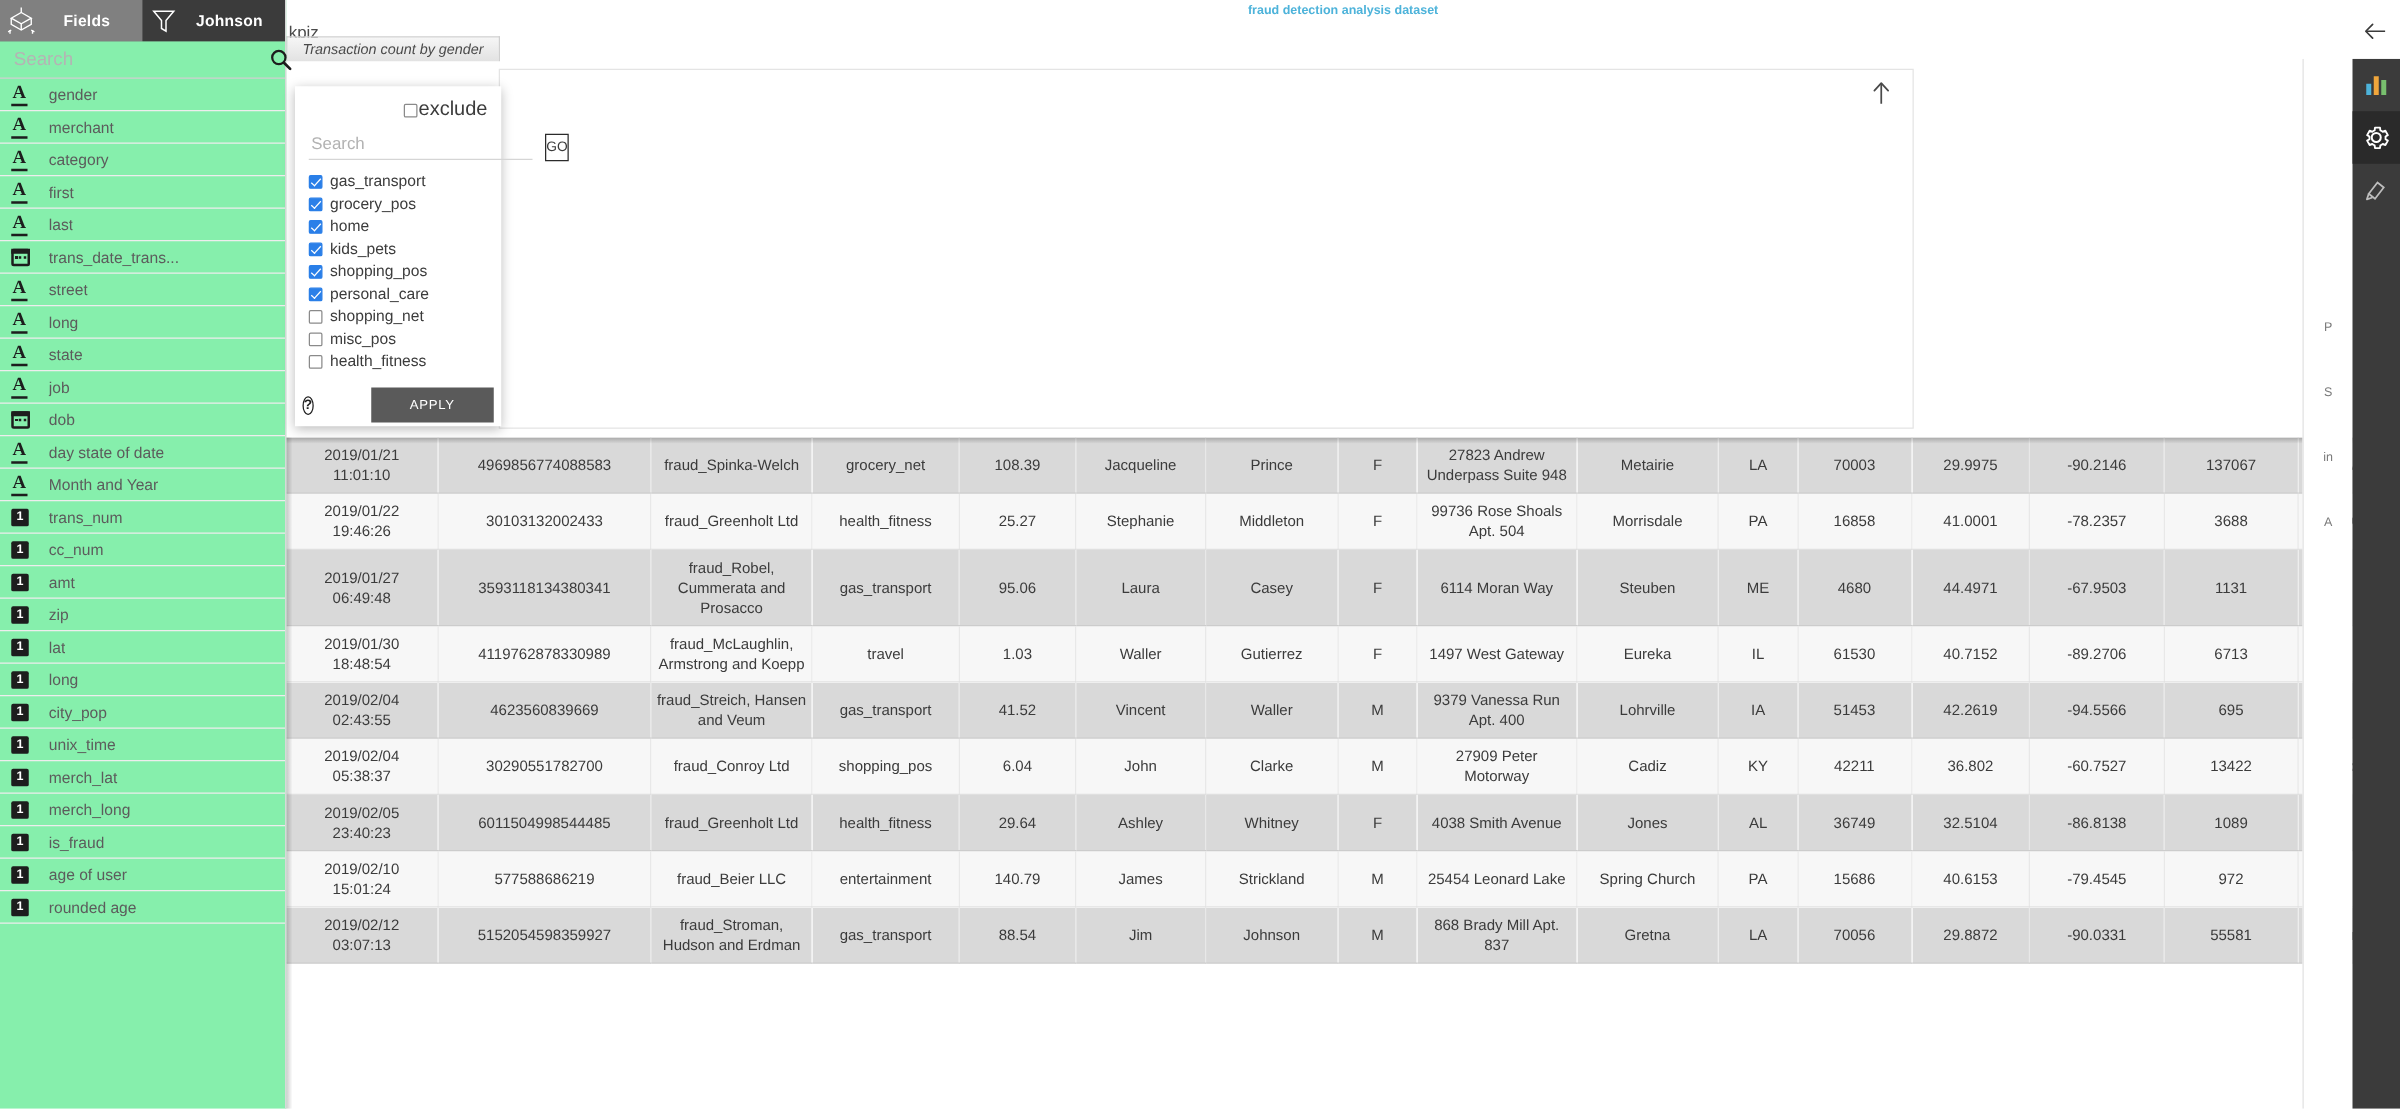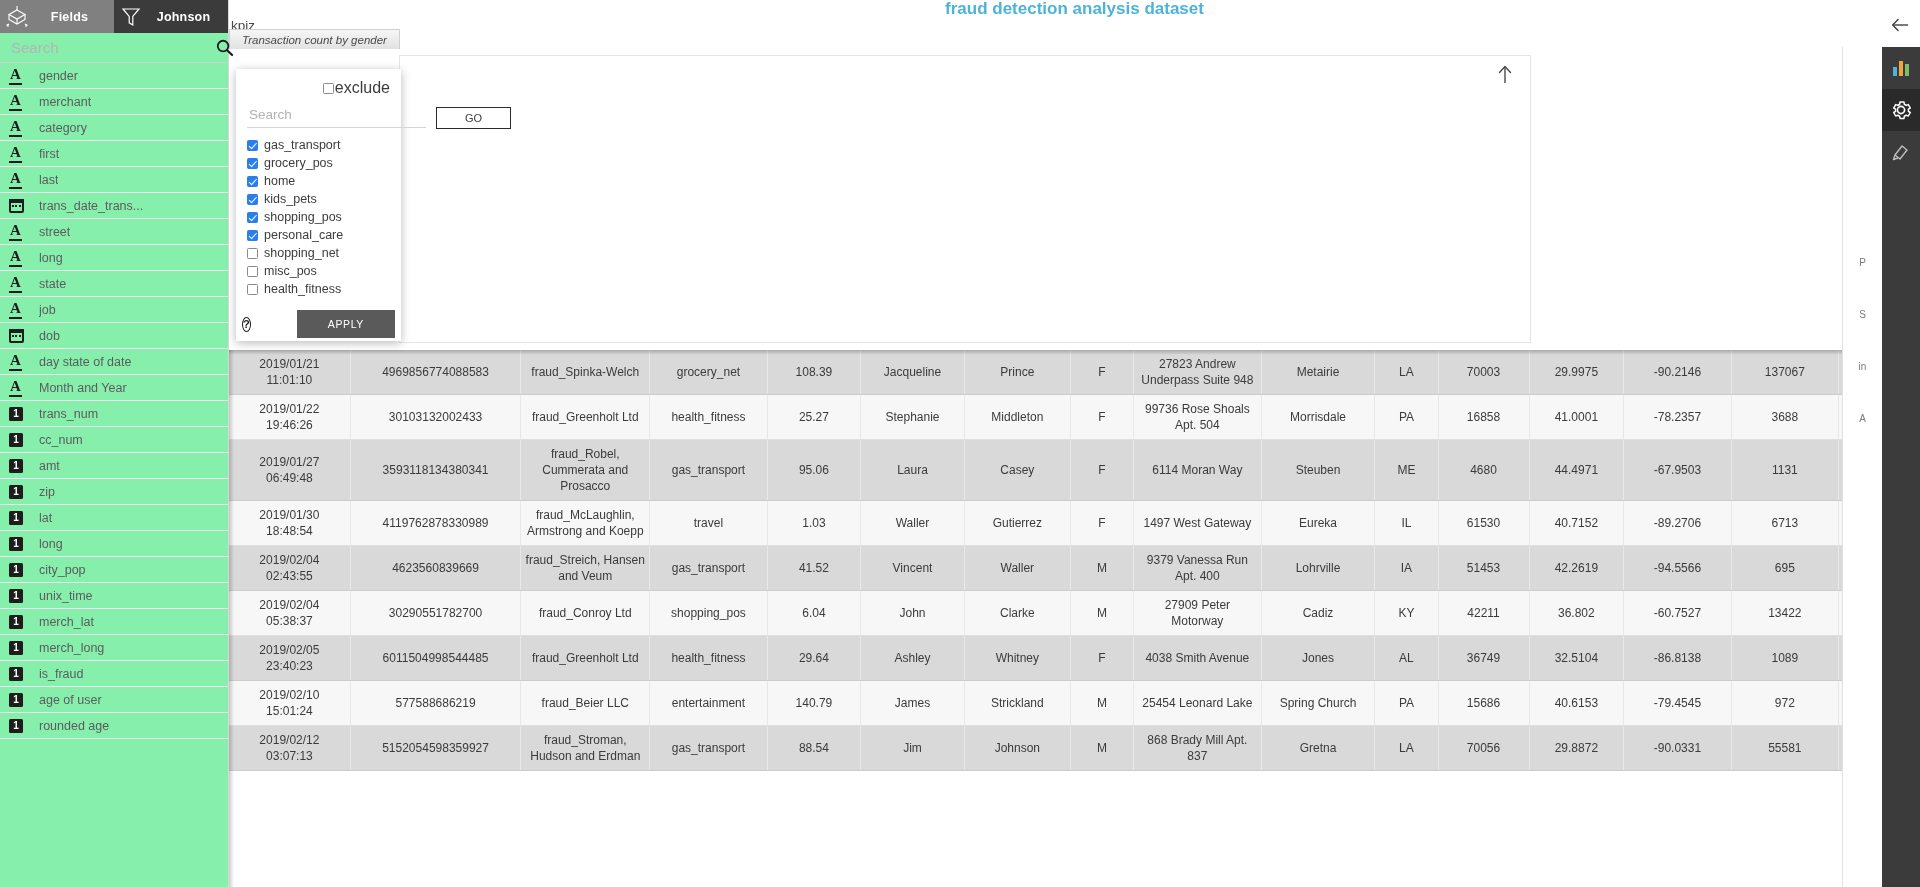--- a/index.html
+++ b/index.html
@@ -76,21 +76,21 @@
   
   #topbar {
     position: absolute; left: 229px; top: 0;
     width: 1691px; height: 47px;
     background: #ffffff;
     z-index: 12;
   }
   #doc-title {
     position: absolute; left: 0; top: 0;
     width: 1691px; text-align: center;
-    font-size: 17px; font-weight: bold;
+    font-size: 10px; font-weight: bold;
     color: #4db3da; line-height: 16px; padding-top: 1px;
   }
   #kpiz-label {
     position: absolute; left: 231px; top: 18px;
     font-size: 13.5px; color: #4a4a4a;
     z-index: 14;
   }
   #collapse-right {
     position: absolute; right: 8px; top: 12px;
     width: 26px; height: 26px; cursor: pointer;
@@ -157,21 +157,21 @@
     flex: 1 1 auto; border: 0; border-bottom: 1px solid #d5d5d5;
     outline: 0; font-size: 13.5px; color: #444;
     padding: 0 0 5px 2px; background: transparent;
     font-family: "Liberation Sans", sans-serif;
   }
   #filter-search::placeholder { color: #b2b2b2; }
   #filter-go {
     flex: 0 0 auto; margin-left: 10px;
     border: 1.3px solid #2b2b2b; background: #fff;
     font-size: 11px; color: #3c3c3c;
-    padding: 4px 28px; cursor: pointer;
+    padding: 4px 0; cursor: pointer;
     font-family: "Liberation Sans", sans-serif;
   }
   #filter-values { margin-top: 7px; }
   .fv-row { display: flex; align-items: center; height: 18px; }
   .fv-label { font-size: 12.5px; color: #3c3c3c; margin-left: 6px; }
   #filter-foot {
     display: flex; align-items: center;
     justify-content: center; gap: 46px;
     margin-top: 12px;
   }

